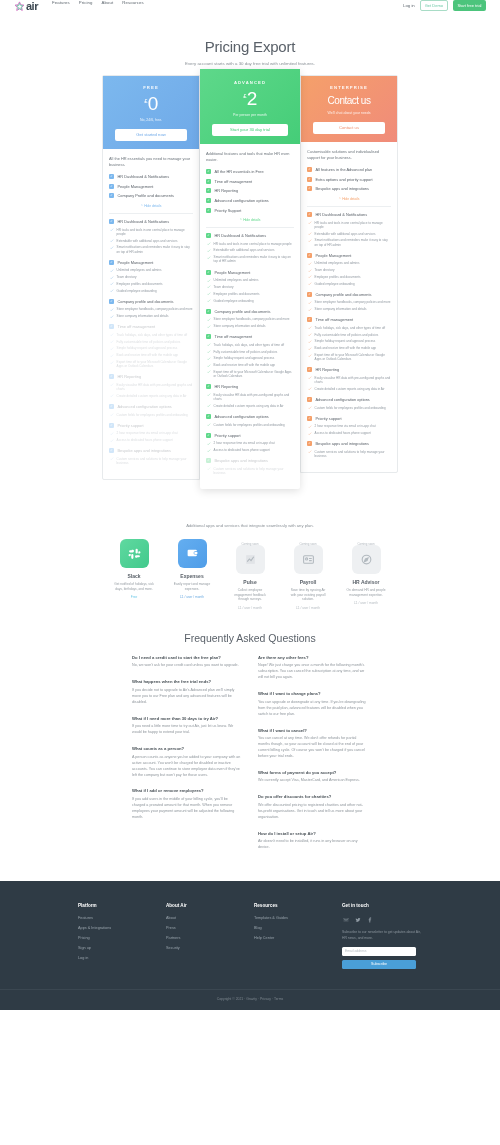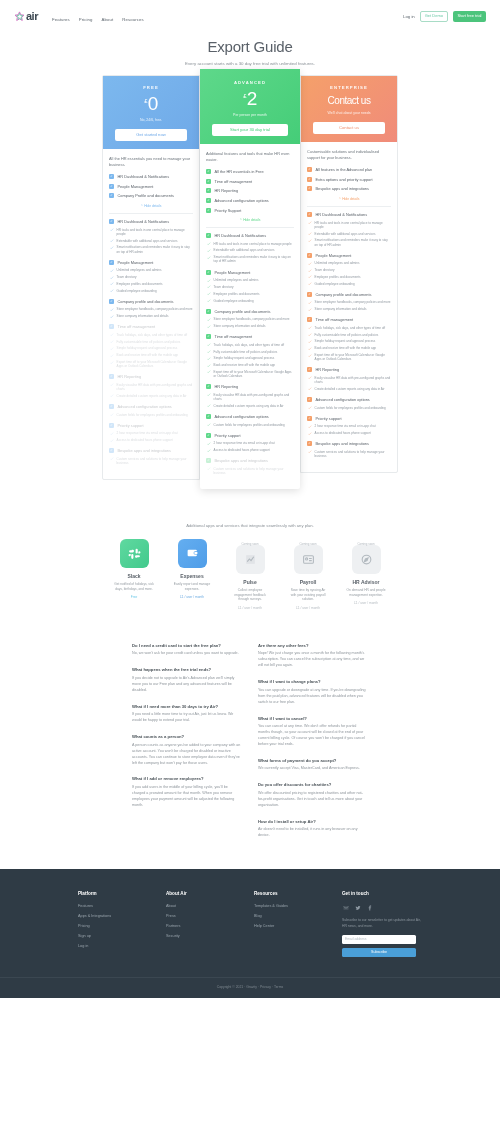--- a/index.html
+++ b/index.html
@@ -1,20 +1,20 @@
 <!DOCTYPE html>
 <html><head>
 <meta charset="utf-8">
 <style>
   *{box-sizing:border-box;margin:0;padding:0}
   body{width:500px;background:#fff;font-family:"Liberation Sans",sans-serif;color:#4a5258;-webkit-font-smoothing:antialiased}
   .wrap{width:500px;overflow:hidden}
 
   
-  .nav{height:22px;display:flex;align-items:flex-end;padding:0 14px;background:#fff}
+  .nav{height:22px;display:flex;align-items:flex-start;padding:0 14px;background:#fff}
   .logo{display:flex;align-items:center;gap:1px;margin-right:14px}
   .logo-star{width:11px;height:11px;position:relative}
   .logo-star svg{display:block}
   .logo-text{font-size:11px;font-weight:700;color:#3d4852;letter-spacing:-.5px}
   .nav-links{display:flex;gap:9px}
   .nav-links a{font-size:4.3px;color:#5d666e;text-decoration:none;letter-spacing:.1px}
   .nav-right{margin-left:auto;display:flex;align-items:center;gap:5px}
   .nav-login{font-size:4.3px;color:#5d666e;text-decoration:none}
   .btn-demo{font-size:4px;color:#6ec9a8;border:.6px solid #a8dcc6;border-radius:2px;padding:2.6px 4px;background:#fff;line-height:1}
   .btn-trial{font-size:4px;color:#fff;background:#4cc47c;border-radius:2px;padding:3.2px 4.5px;line-height:1;border:none}
@@ -130,21 +130,21 @@
       <a>Resources</a>
     </div>
     <div class="nav-right">
       <a class="nav-login">Log in</a>
       <button class="btn-demo">Get Demo</button>
       <button class="btn-trial">Start free trial</button>
     </div>
   </div>
 
   <div class="hero">
-    <h1>Export Guide</h1>
+    <h1>Pricing Export</h1>
     <p>Every account starts with a 30 day free trial with unlimited features.</p>
   </div>
 
   <div class="cards" id="cards">
       <div class="card free">
     <div class="chead free">
       <div class="ctier">FREE</div>
       <div class="cprice "><span class="cur">£</span>0</div>
       <div class="cnote">No, 24/6, free.</div>
       <div class="cbtn free">Get started now</div>
@@ -790,20 +790,21 @@
             </svg>
           </div>
     <div class="appname">HR Advisor</div>
     <div class="appdesc">On demand HR and people management expertise.</div>
     <div class="appprice grey">£1 / user / month</div>
   </div>
       </div>
   </div>
 
   <div class="faq">
+    <h2>Frequently Asked Questions</h2>
     <div class="faqcols">
       <div class="faqcol" id="faqleft">
           <div>
   <div class="q">Do I need a credit card to start the free plan?</div>
   <div class="a">No, we won't ask for your credit card unless you want to upgrade.</div>
           </div>
           <div>
   <div class="q">What happens when the free trial ends?</div>
   <div class="a">If you decide not to upgrade to Air's Advanced plan we'll simply move you to our Free plan and any advanced features will be disabled.</div>
           </div>

